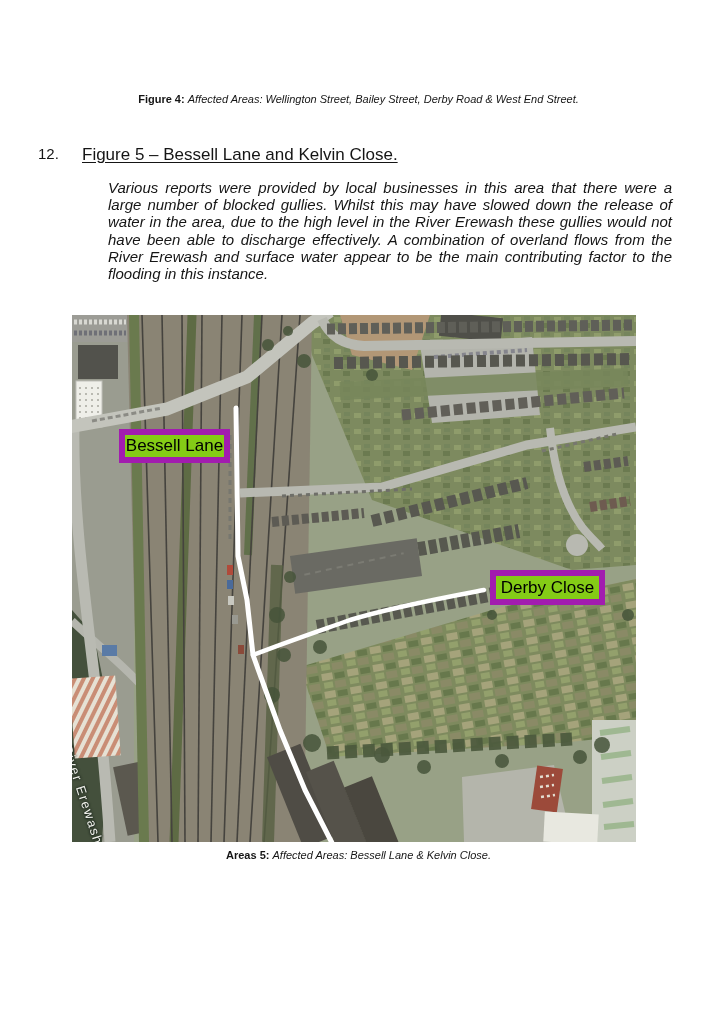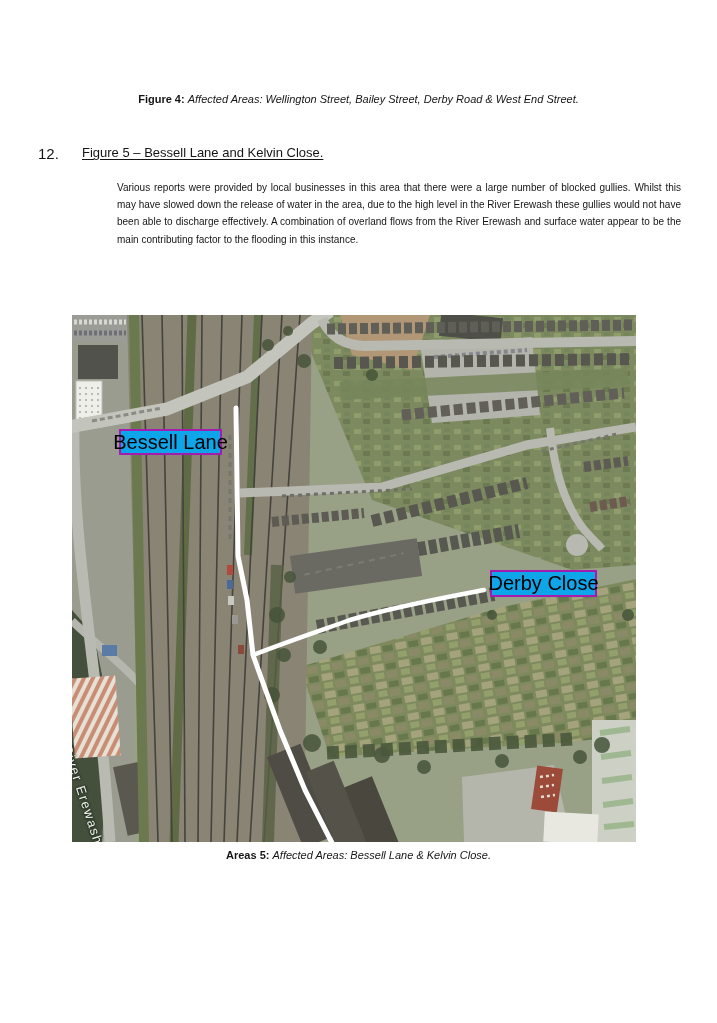--- a/index.html
+++ b/index.html
@@ -6,30 +6,30 @@
   body {
     width:717px; height:1023px; background:#ffffff; position:relative;
     font-family:"Liberation Sans", sans-serif; color:#151515; overflow:hidden;
   }
   .cap { position:absolute; width:717px; text-align:center; font-size:11px; }
   .cap .cap-label { font-weight:bold; }
   .cap .cap-text  { font-style:italic; }
   #cap4 { top:93px; }
   #cap5 { top:849px; }
   .sec-num   { position:absolute; left:38px; top:145px; font-size:15px; }
-  .sec-title { position:absolute; left:82px; top:145px; font-size:13px;
+  .sec-title { position:absolute; left:82px; top:145px; font-size:17px;
                text-decoration:underline; text-underline-offset:2px; }
-  .para { position:absolute; left:117px; top:179px; width:564px;
-          font-size:10px; line-height:17.2px; text-align:justify; }
+  .para { position:absolute; left:108px; top:179px; width:564px;
+          font-size:15px; line-height:17.2px; text-align:justify;font-style:italic; }
   .map { position:absolute; left:72px; top:315px; width:564px; height:527px;
          overflow:hidden; background:#8e967e; }
   .map svg { position:absolute; left:0; top:0; }
-  .maplabel { position:absolute; background:#0ea5e9; border:2px solid #a21caf;
+  .maplabel { position:absolute; background:#84cc16; border:6px solid #a21caf;
               display:flex; align-items:center; justify-content:center;
-              font-size:20px; color:#000; white-space:nowrap; }
+              font-size:17px; color:#000; white-space:nowrap; }
   #lbl-bessell { left:47px;  top:114px; width:99px;  height:22px; }
   #lbl-kelvin  { left:418px; top:255px; width:103px; height:23px; }
   #lbl-river { position:absolute; left:2px; top:428px;
                transform:rotate(72deg); transform-origin:0 0;
                color:#f2f3ed; font-size:13px; letter-spacing:1.5px; white-space:nowrap;
                text-shadow:0 1px 2px rgba(35,45,35,.95), 0 -1px 2px rgba(35,45,35,.95),
                            1px 0 2px rgba(35,45,35,.95); }
 </style>
 </head>
 <body>

